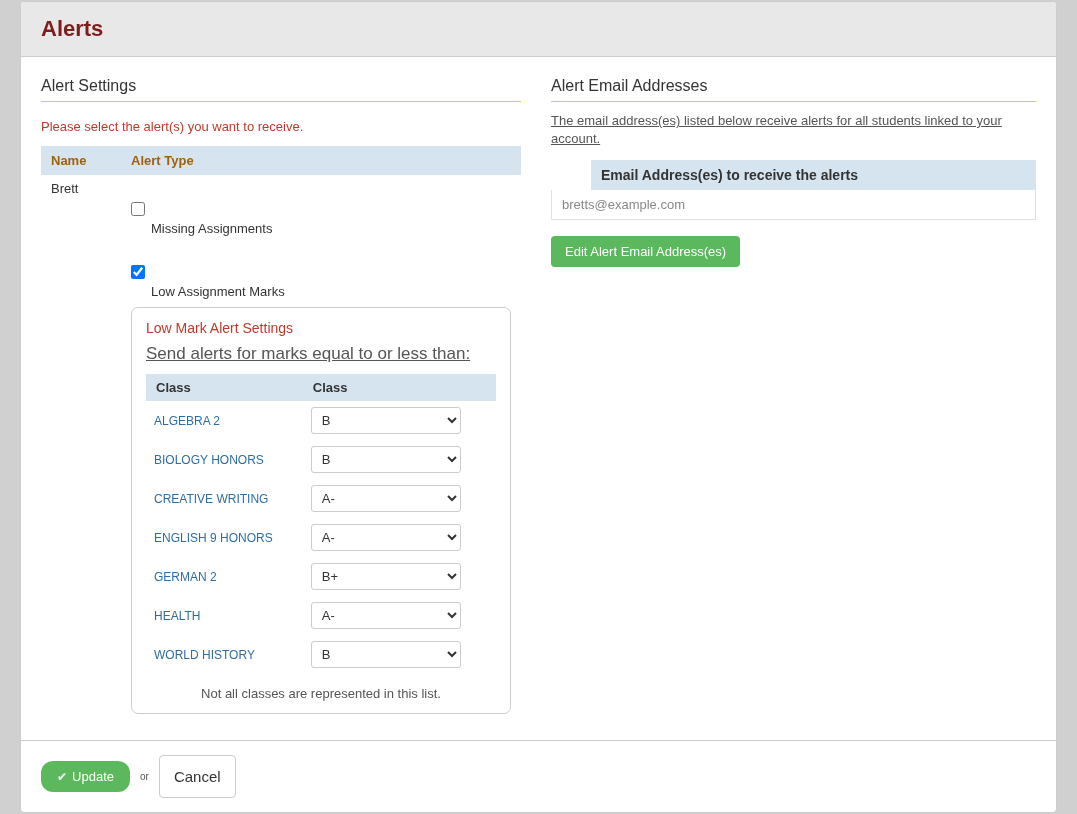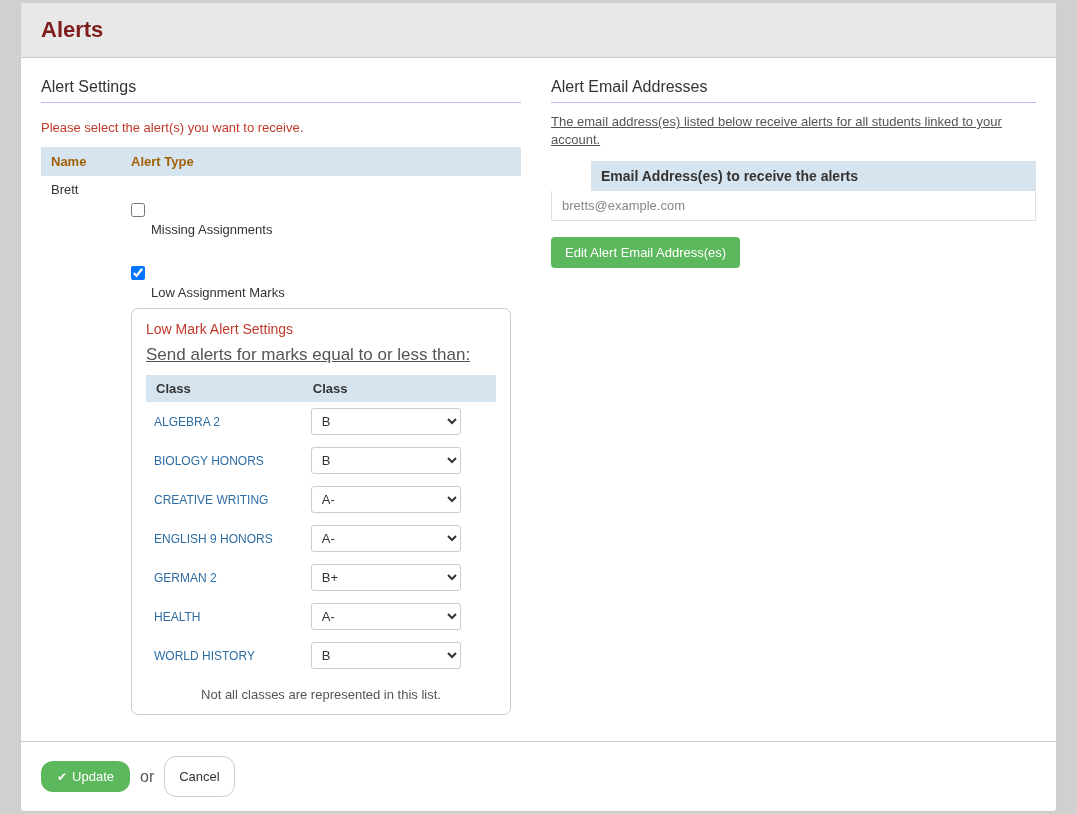--- a/index.html
+++ b/index.html
@@ -207,29 +207,29 @@
       padding: 8px 16px;
       border-radius: 12px;
       font-size: 13px;
       cursor: pointer;
       display: flex;
       align-items: center;
       gap: 5px;
     }
     .or-text {
       color: #555;
-      font-size: 16px;
+      font-size: 10px;
     }
     .cancel-btn {
       background: #fff;
       color: #333;
       border: 1px solid #ccc;
       padding: 12px 14px;
-      border-radius: 12px;
-      font-size: 13px;
+      border-radius: 4px;
+      font-size: 15px;
       cursor: pointer;
     }
     .checkmark-icon::before {
       content: '✔';
       font-size: 12px;
     }
   </style>
 </head>
 <body>
 

